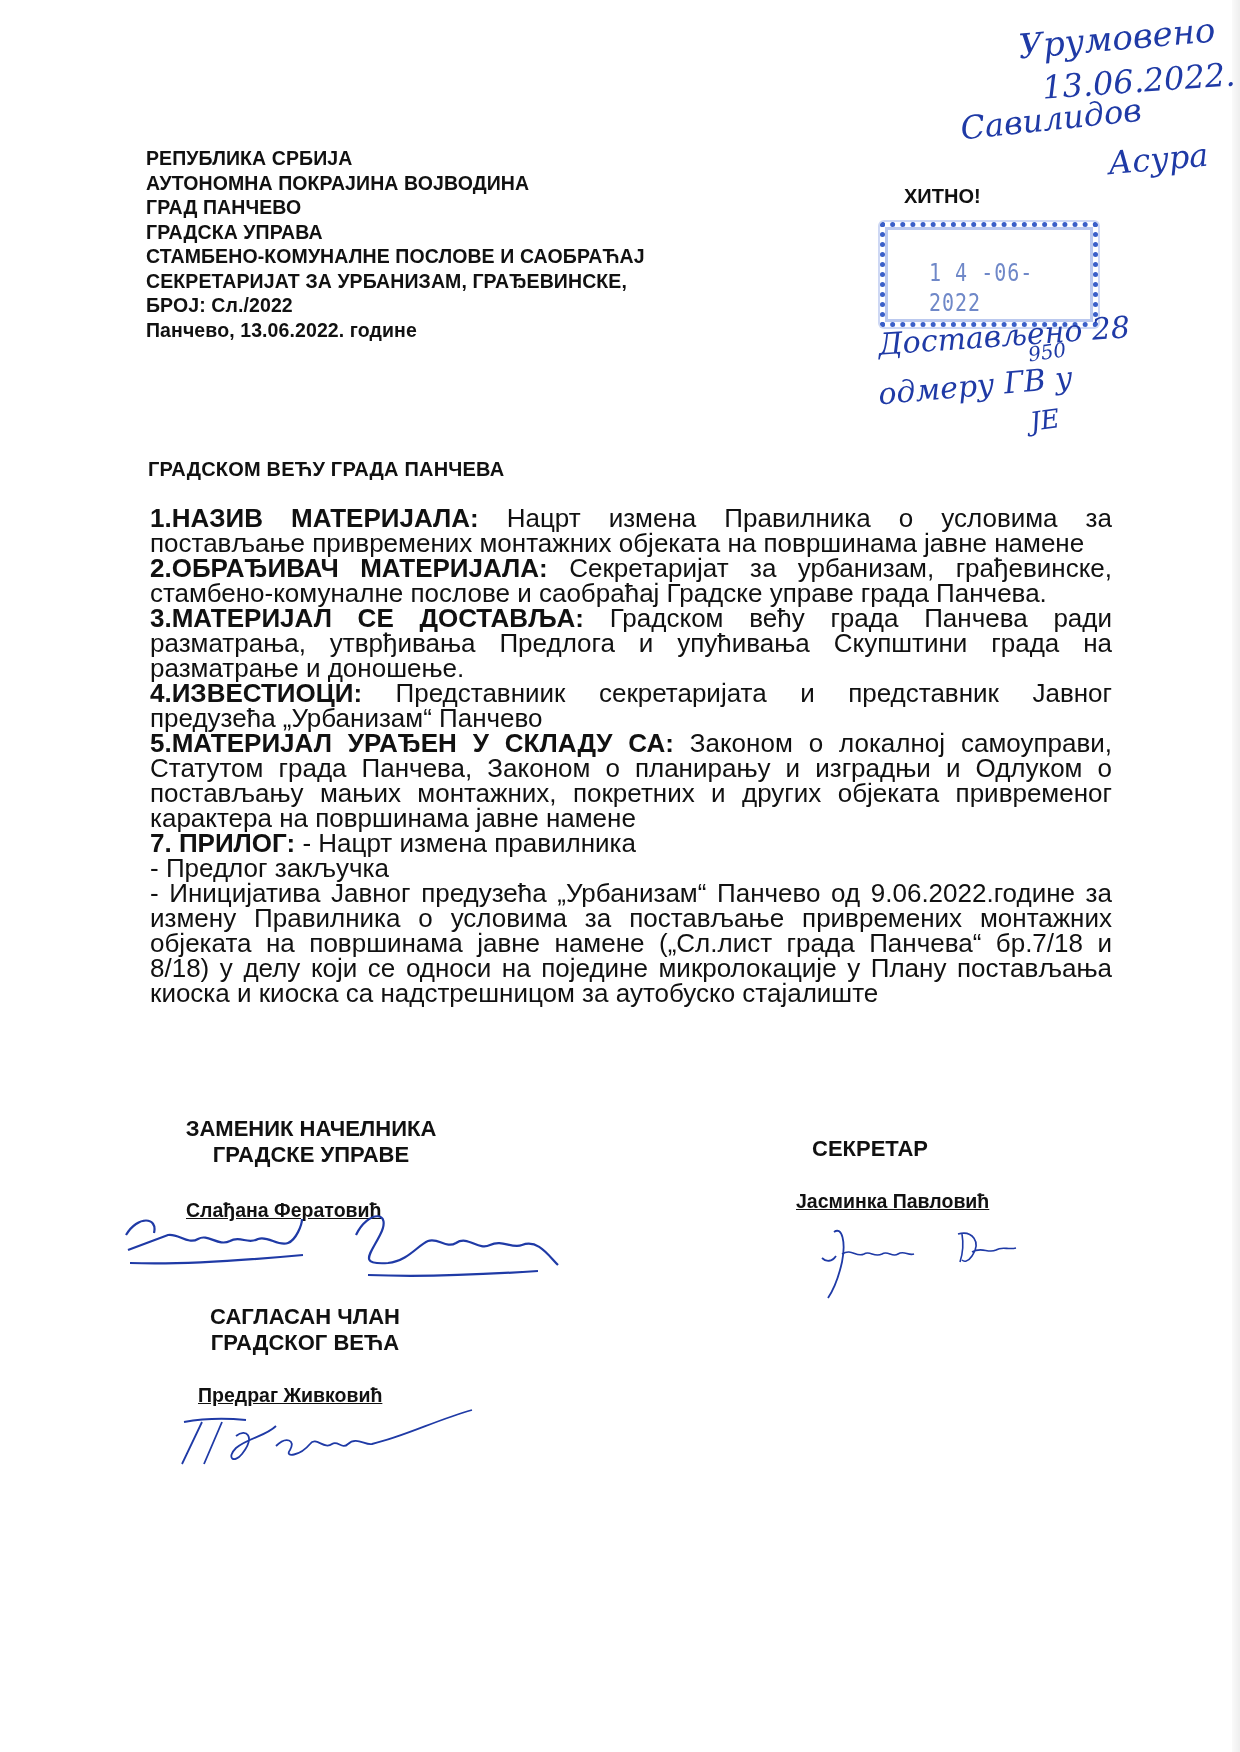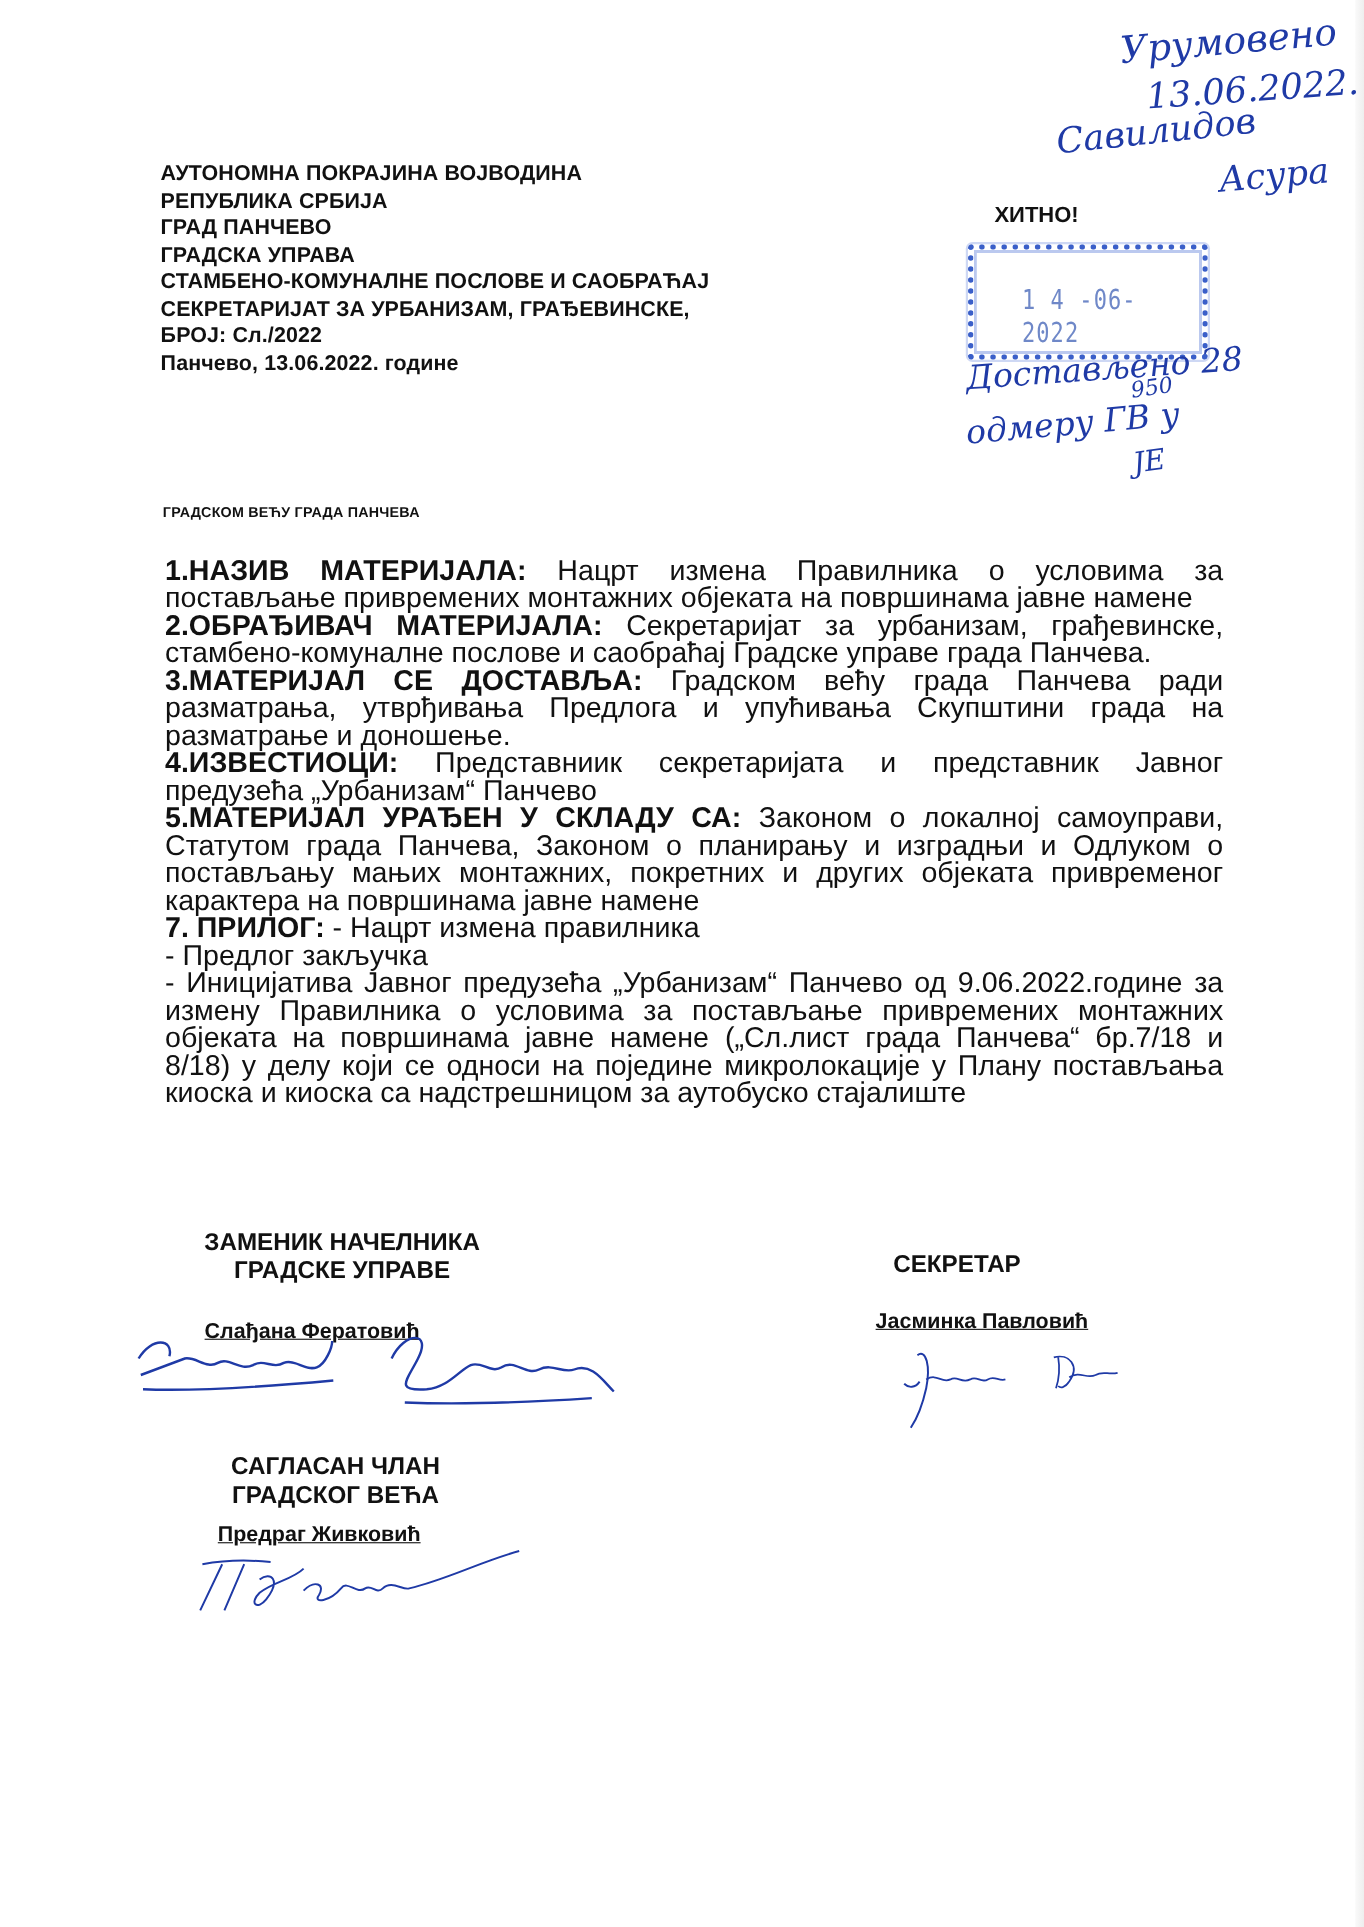--- a/index.html
+++ b/index.html
@@ -18,39 +18,39 @@
     .hand { position: absolute; font-family: "DejaVu Serif", serif; font-style: italic; color: #1f3aa6; white-space: nowrap; }
     .hand-top-1 { left: 1018px; top: 18px; font-size: 34px; transform: rotate(-5deg); }
     .hand-top-2 { left: 1042px; top: 62px; font-size: 32px; transform: rotate(-4deg); }
     .hand-top-3 { left: 960px; top: 100px; font-size: 32px; transform: rotate(-6deg); }
     .hand-top-4 { left: 1108px; top: 140px; font-size: 32px; transform: rotate(-5deg); }
     .hand-stamp-1 { left: 878px; top: 318px; font-size: 30px; transform: rotate(-4deg); }
     .hand-stamp-2 { left: 878px; top: 368px; font-size: 30px; transform: rotate(-5deg); }
     .hand-stamp-3 { left: 1028px; top: 340px; font-size: 20px; transform: rotate(-8deg); }
     .hand-stamp-4 { left: 1030px; top: 405px; font-size: 26px; transform: rotate(-8deg); }
 
-    .addressee { position: absolute; left: 148px; top: 458px; font-size: 13px; font-weight: bold; letter-spacing: 0.2px; }
+    .addressee { position: absolute; left: 148px; top: 458px; font-size: 20px; font-weight: bold; letter-spacing: 0.2px; }
 
     .body { position: absolute; left: 150px; top: 506px; width: 962px; font-size: 26px; line-height: 25px; text-align: justify; }
     .body p { margin: 0; }
     .body b { font-weight: bold; }
 
     .sig-title { position: absolute; font-size: 22px; font-weight: bold; text-align: center; line-height: 26px; }
     .sig-name { position: absolute; font-size: 19.5px; font-weight: bold; white-space: nowrap; text-decoration: underline; }
     .sig-scribble { position: absolute; }
   </style>
 </head>
 <body>
 
 <div class="page">
   <div class="right-edge"></div>
 
   <div class="header">
+    <div>РЕПУБЛИКА СРБИЈА</div>
     <div>АУТОНОМНА ПОКРАЈИНА ВОЈВОДИНА</div>
-    <div>РЕПУБЛИКА СРБИЈА</div>
     <div>ГРАД ПАНЧЕВО</div>
     <div>ГРАДСКА УПРАВА</div>
     <div>СТАМБЕНО-КОМУНАЛНЕ ПОСЛОВЕ И САОБРАЋАЈ</div>
     <div>СЕКРЕТАРИЈАТ ЗА УРБАНИЗАМ, ГРАЂЕВИНСКЕ,</div>
     <div>БРОЈ: Сл./2022</div>
     <div>Панчево, 13.06.2022. године</div>
   </div>
 
   <div class="urgent">ХИТНО!</div>
   <div class="stamp">
@@ -90,21 +90,21 @@
   </svg>
 
   <div class="sig-title" style="left:800px; top:1136px; width:140px;">СЕКРЕТАР</div>
   <div class="sig-name" style="left:796px; top:1190px;">Јасминка Павловић</div>
   <svg class="sig-scribble" style="left:812px; top:1222px;" width="220" height="80" viewBox="0 0 220 80">
     <path d="M 22 10 C 30 4, 34 20, 30 40 C 26 58, 20 70, 16 76 M 10 36 C 14 40, 20 40, 24 34" fill="none" stroke="#1f3aa6" stroke-width="1.8"></path>
     <path d="M 30 32 C 40 26, 44 36, 52 32 C 58 28, 62 36, 70 32 C 76 28, 80 36, 86 32 C 92 28, 96 34, 102 32" fill="none" stroke="#1f3aa6" stroke-width="1.6"></path>
     <path d="M 150 12 C 152 24, 150 34, 148 40 M 146 12 C 160 8, 170 20, 160 34 C 156 40, 152 40, 150 38 M 160 30 C 170 24, 176 32, 184 28 C 190 24, 196 28, 204 26" fill="none" stroke="#1f3aa6" stroke-width="1.6"></path>
   </svg>
 
-  <div class="sig-title" style="left:190px; top:1304px; width:230px;margin-top:16px;">
+  <div class="sig-title" style="left:190px; top:1304px; width:230px;">
     <div>САГЛАСАН ЧЛАН</div>
     <div>ГРАДСКОГ ВЕЋА</div>
   </div>
   <div class="sig-name" style="left:198px; top:1384px;">Предраг Живковић</div>
   <svg class="sig-scribble" style="left:176px; top:1406px;" width="300" height="70" viewBox="0 0 300 70">
     <path d="M 8 16 C 30 12, 50 12, 70 14 M 26 16 L 6 58 M 46 16 L 28 58 M 60 30 C 70 22, 80 30, 66 48 C 58 58, 50 52, 60 42 C 72 32, 90 30, 100 20 M 100 40 C 110 30, 120 34, 114 44 C 108 52, 124 50, 134 38 C 140 30, 148 44, 156 38 C 162 34, 166 44, 172 38 C 180 30, 190 40, 196 38 C 230 30, 260 14, 296 4" fill="none" stroke="#1f3aa6" stroke-width="1.8"></path>
   </svg>
 </div>
 
 </body></html>

